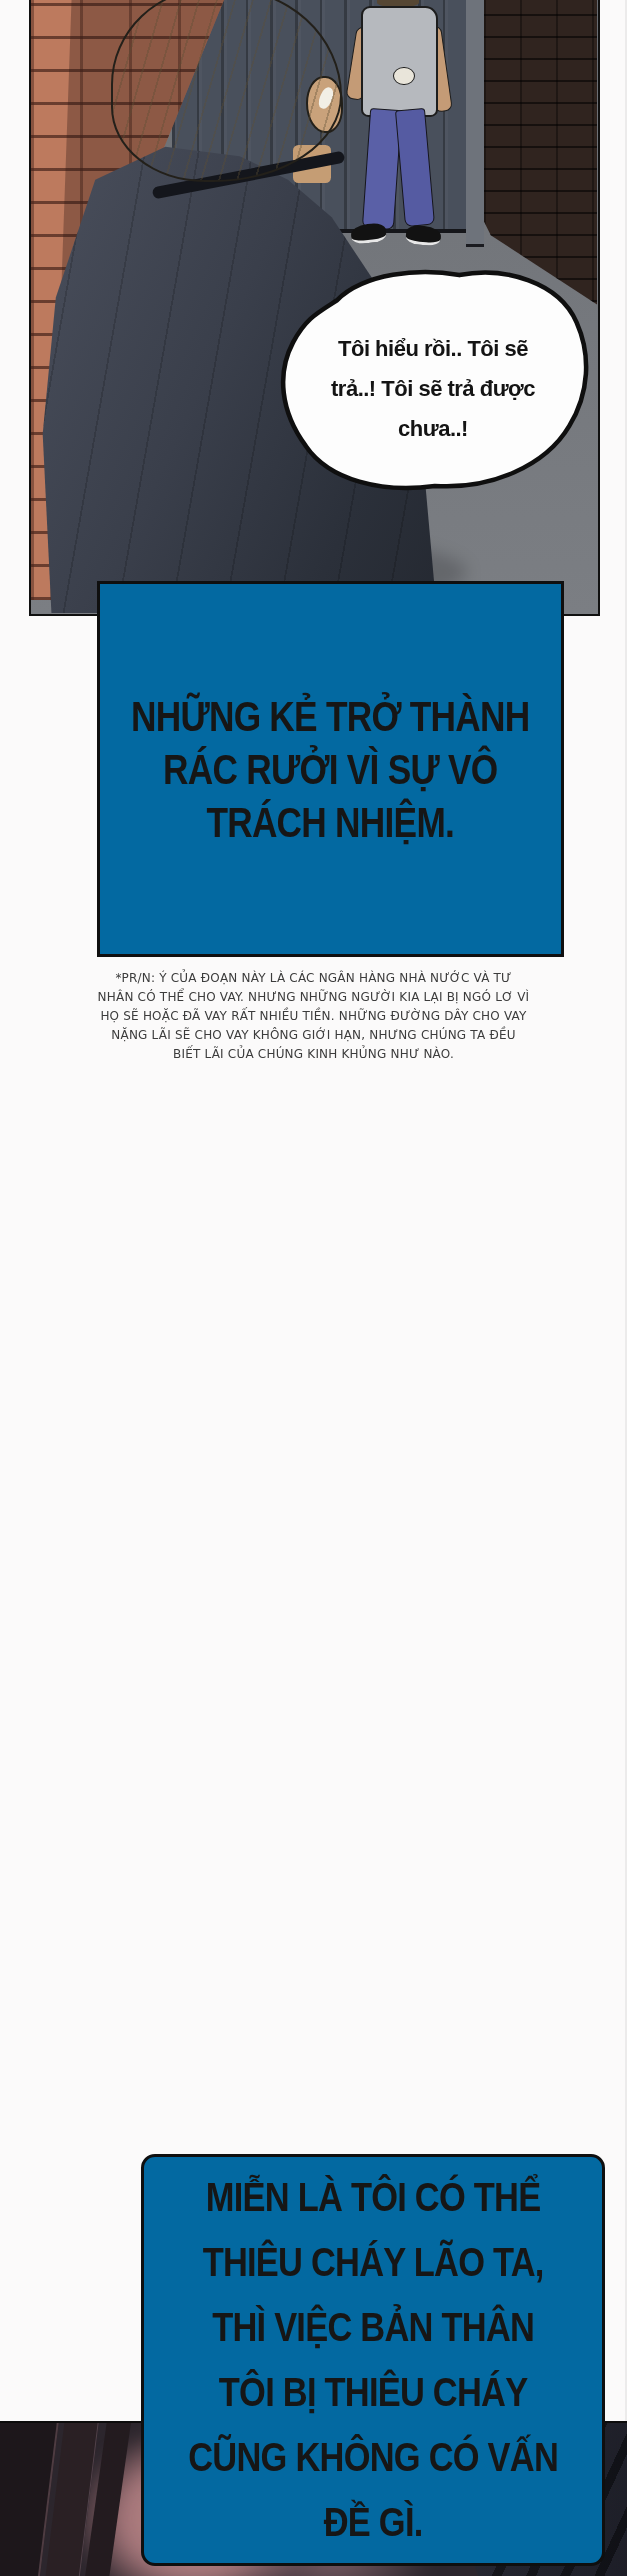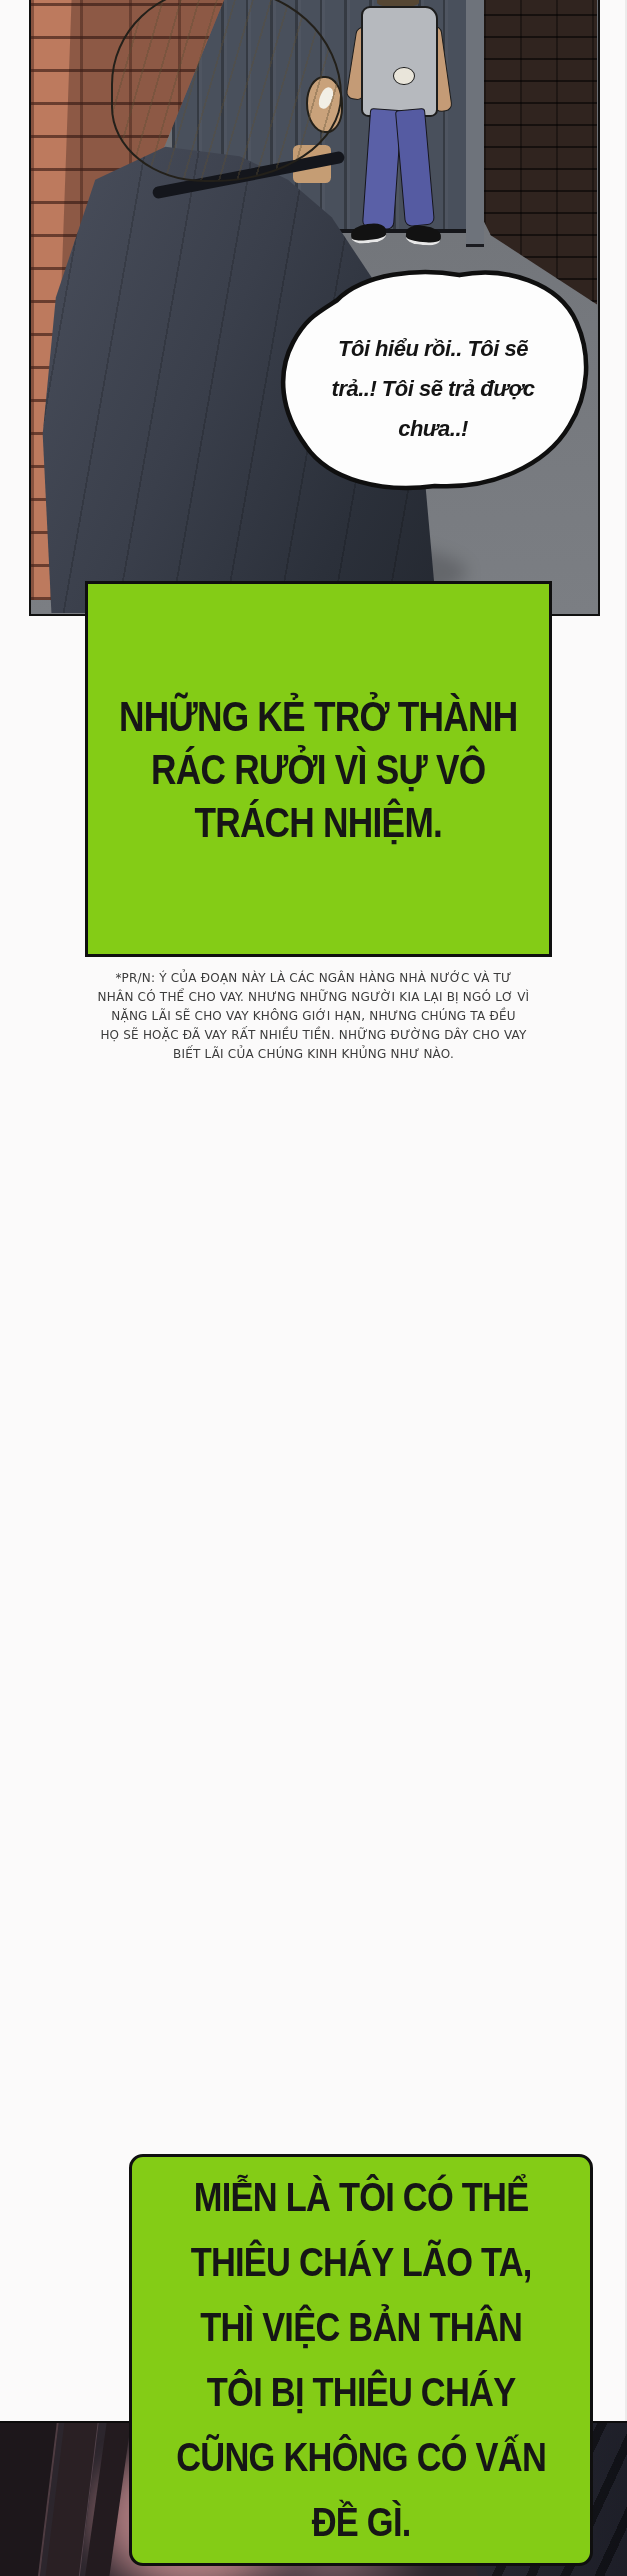--- a/index.html
+++ b/index.html
@@ -2,21 +2,21 @@
 <html style="font-size:14.5px"><head>
 <meta charset="utf-8">
 <style>
   html,body{margin:0;padding:0;background:#e8e8e8;}
   .page{position:relative;width:627px;height:2576px;margin:0 auto;background:#fbfafa;overflow:hidden;
         font-family:"Liberation Sans",sans-serif;}
   .abs{position:absolute;}
 
   
   .panel1{left:29px;top:0;width:571px;height:616px;box-sizing:border-box;
-          border:2.7px solid #101010;border-top:none;background:#5eead4;overflow:hidden;font-style:italic;}
+          border:2.7px solid #101010;border-top:none;background:#5eead4;overflow:hidden;}
   .floor{left:0;top:0;width:100%;height:100%;
          background:linear-gradient(180deg,#686c72 0%,#73767b 38%,#7b7e83 100%);}
   .wall-corrugated{left:141px;top:0;width:294px;height:229px;background:#49505c;
          border-bottom:4.5px solid #15161a;
          background-image:repeating-linear-gradient(90deg,rgba(0,0,0,.28) 0 2.7px,rgba(255,255,255,.03) 2.7px 5.5px,transparent 5.5px 24.6px);}
   .pillar{left:435px;top:0;width:18px;height:244px;background:#6e737b;border-bottom:3.6px solid #1a1b20;}
   .wall-darkbrick{left:453px;top:0;width:113px;height:346px;background-color:#30241f;
          background-image:repeating-linear-gradient(0deg,rgba(0,0,0,.55) 0 1.8px,transparent 1.8px 22px),
                           repeating-linear-gradient(90deg,rgba(0,0,0,.35) 0 1.8px,transparent 1.8px 36px);
          clip-path:polygon(0 0,100% 0,100% 88%,6% 68%,0 64%);}
@@ -76,22 +76,22 @@
          border-radius:2.7px;transform:rotate(14deg);}
   .ycard span{position:absolute;left:2.7px;top:5.5px;width:6.4px;height:6.4px;background:#c0392b;border-radius:1.8px;}
 
   
   .bubble-svg{left:242px;top:266px;width:320px;height:229px;}
   .bubble-text{left:242px;top:266px;width:320px;height:229px;display:flex;flex-direction:column;
          align-items:center;justify-content:center;padding-top:16.4px;box-sizing:border-box;
          font-weight:bold;font-size:22px;line-height:40px;color:#141414;letter-spacing:-0.5px;text-align:center;}
 
   
-  .textbox{box-sizing:border-box;background:#84cc16;border:3.6px solid #0f0f0f;
-           display:flex;align-items:center;justify-content:center;}
+  .textbox{box-sizing:border-box;background:#0369a1;border:3.6px solid #0f0f0f;
+           display:flex;align-items:center;justify-content:center;margin-left:12px;}
   .blk{transform:scaleX(.84);transform-origin:center;text-align:center;font-weight:bold;color:#161616;white-space:nowrap;}
   .box1{left:85px;top:581px;width:467px;height:376px;}
   .box1 .blk{font-size:42px;line-height:53px;letter-spacing:-0.9px;}
   .box2{left:17.3px;top:1589px;width:497px;height:415px;}
   .box2 .blk{font-size:43px;line-height:51px;letter-spacing:-0.9px;}
   .box3{left:129px;top:2154px;width:464px;height:412px;z-index:3;border-radius:14px;}
   .box3 .blk{font-size:41px;line-height:65px;letter-spacing:-0.9px;}
 
   
   .footnote{left:0;top:969px;width:100%;text-align:center;color:#3c3c3c;
@@ -170,22 +170,22 @@
     <div class="blk">
       <div>NHỮNG KẺ TRỞ THÀNH</div>
       <div>RÁC RƯỞI VÌ SỰ VÔ</div>
       <div>TRÁCH NHIỆM.</div>
     </div>
   </div>
 
   <div class="abs footnote">
     <div>*PR/N: Ý CỦA ĐOẠN NÀY LÀ CÁC NGÂN HÀNG NHÀ NƯỚC VÀ TƯ</div>
     <div>NHÂN CÓ THỂ CHO VAY. NHƯNG NHỮNG NGƯỜI KIA LẠI BỊ NGÓ LƠ VÌ</div>
+    <div>HỌ SẼ HOẶC ĐÃ VAY RẤT NHIỀU TIỀN. NHỮNG ĐƯỜNG DÂY CHO VAY</div>
     <div>NẶNG LÃI SẼ CHO VAY KHÔNG GIỚI HẠN, NHƯNG CHÚNG TA ĐỀU</div>
-    <div>HỌ SẼ HOẶC ĐÃ VAY RẤT NHIỀU TIỀN. NHỮNG ĐƯỜNG DÂY CHO VAY</div>
     <div>BIẾT LÃI CỦA CHÚNG KINH KHỦNG NHƯ NÀO.</div>
   </div>
 
 
   <div class="abs panel3">
     <div class="abs bp-right"></div>
     <div class="abs bp-streaks"></div>
     <div class="abs bp-smoke1"></div>
     <div class="abs bp-smoke2"></div>
     <div class="abs bp-beam1"></div>

